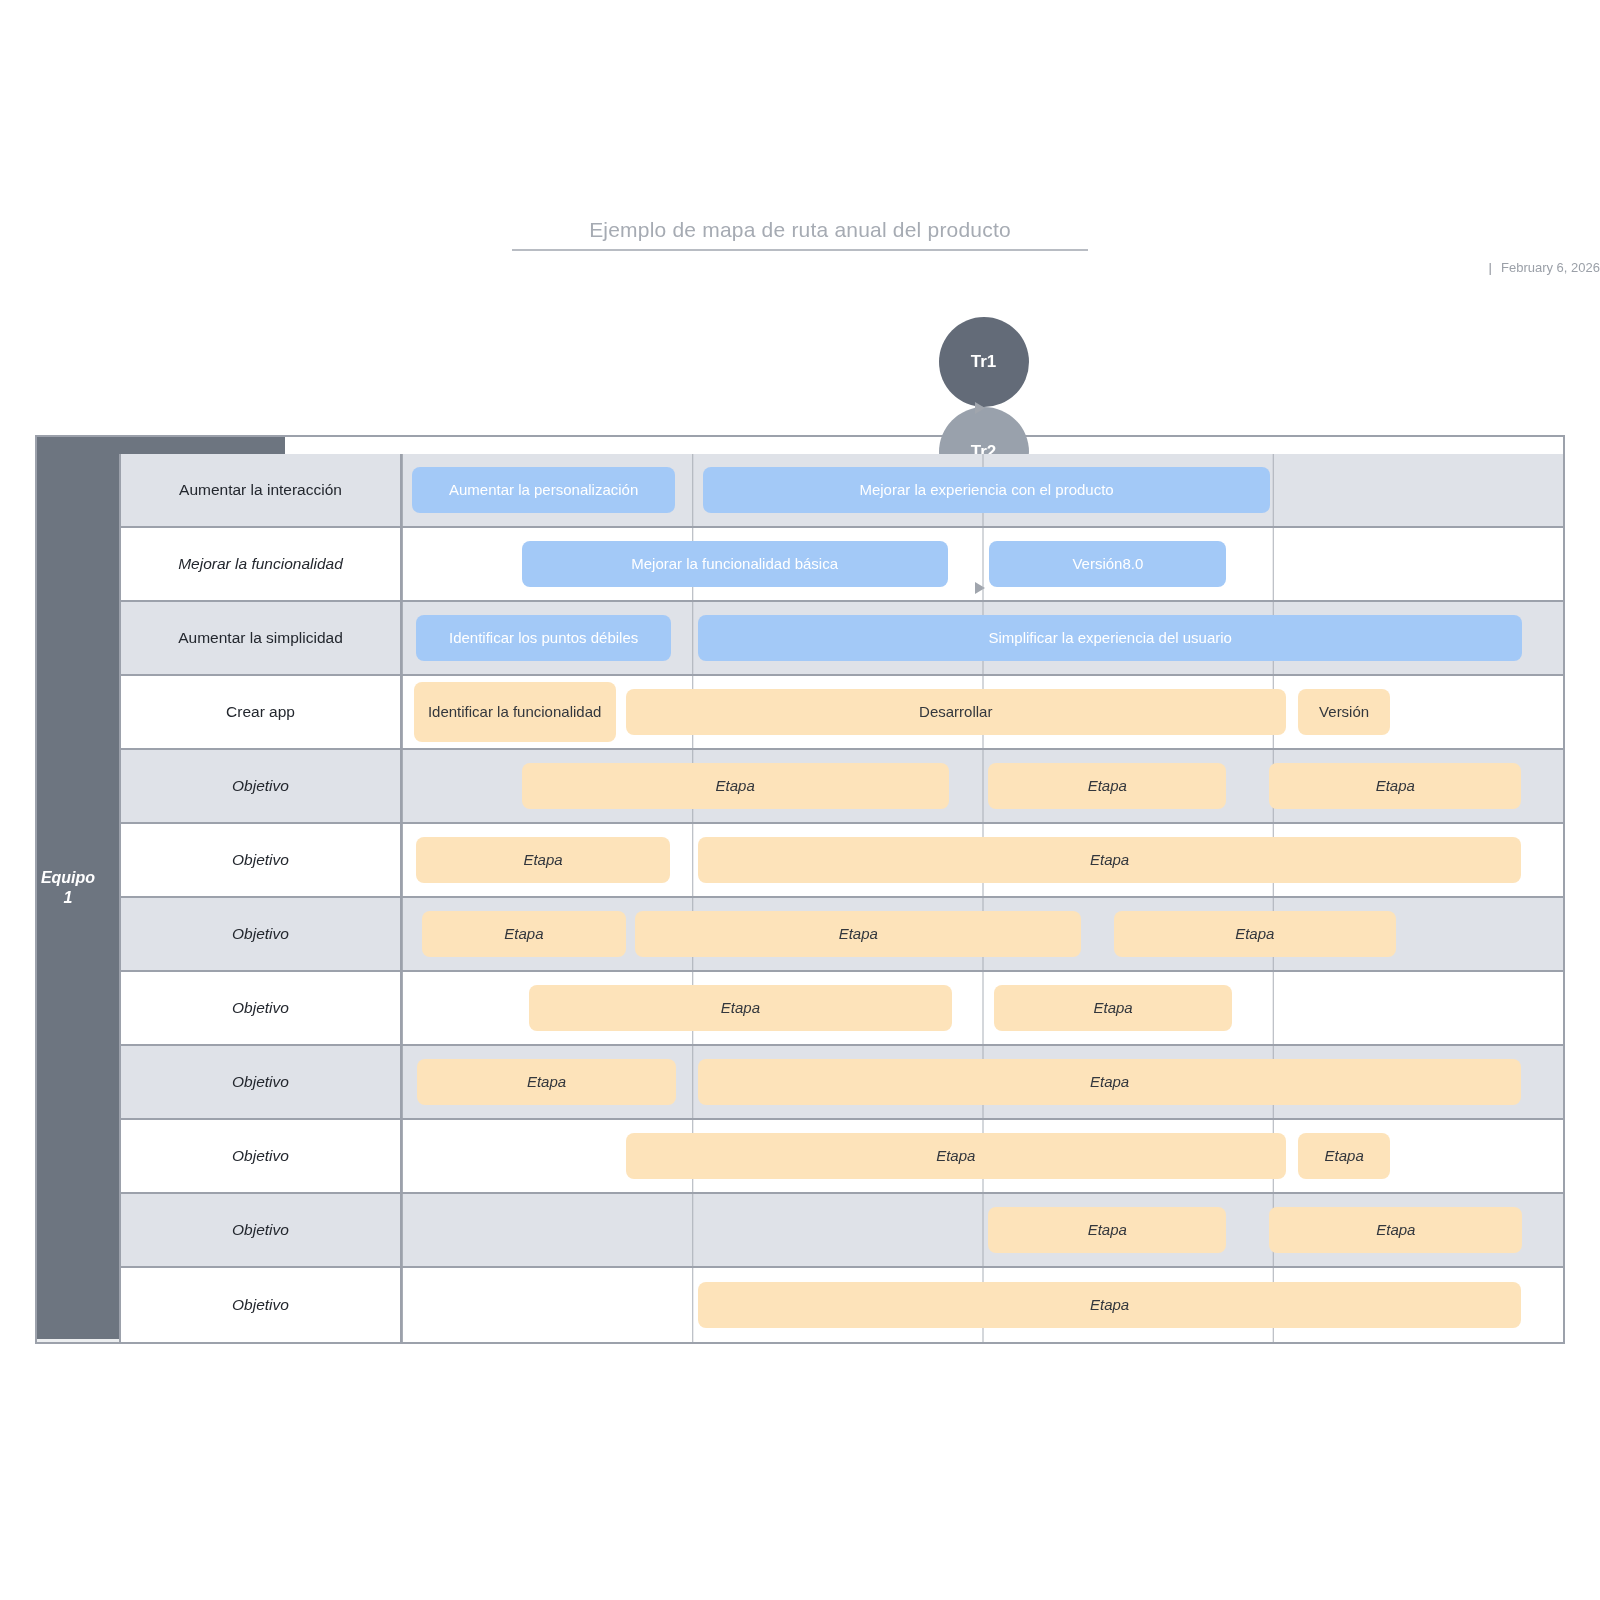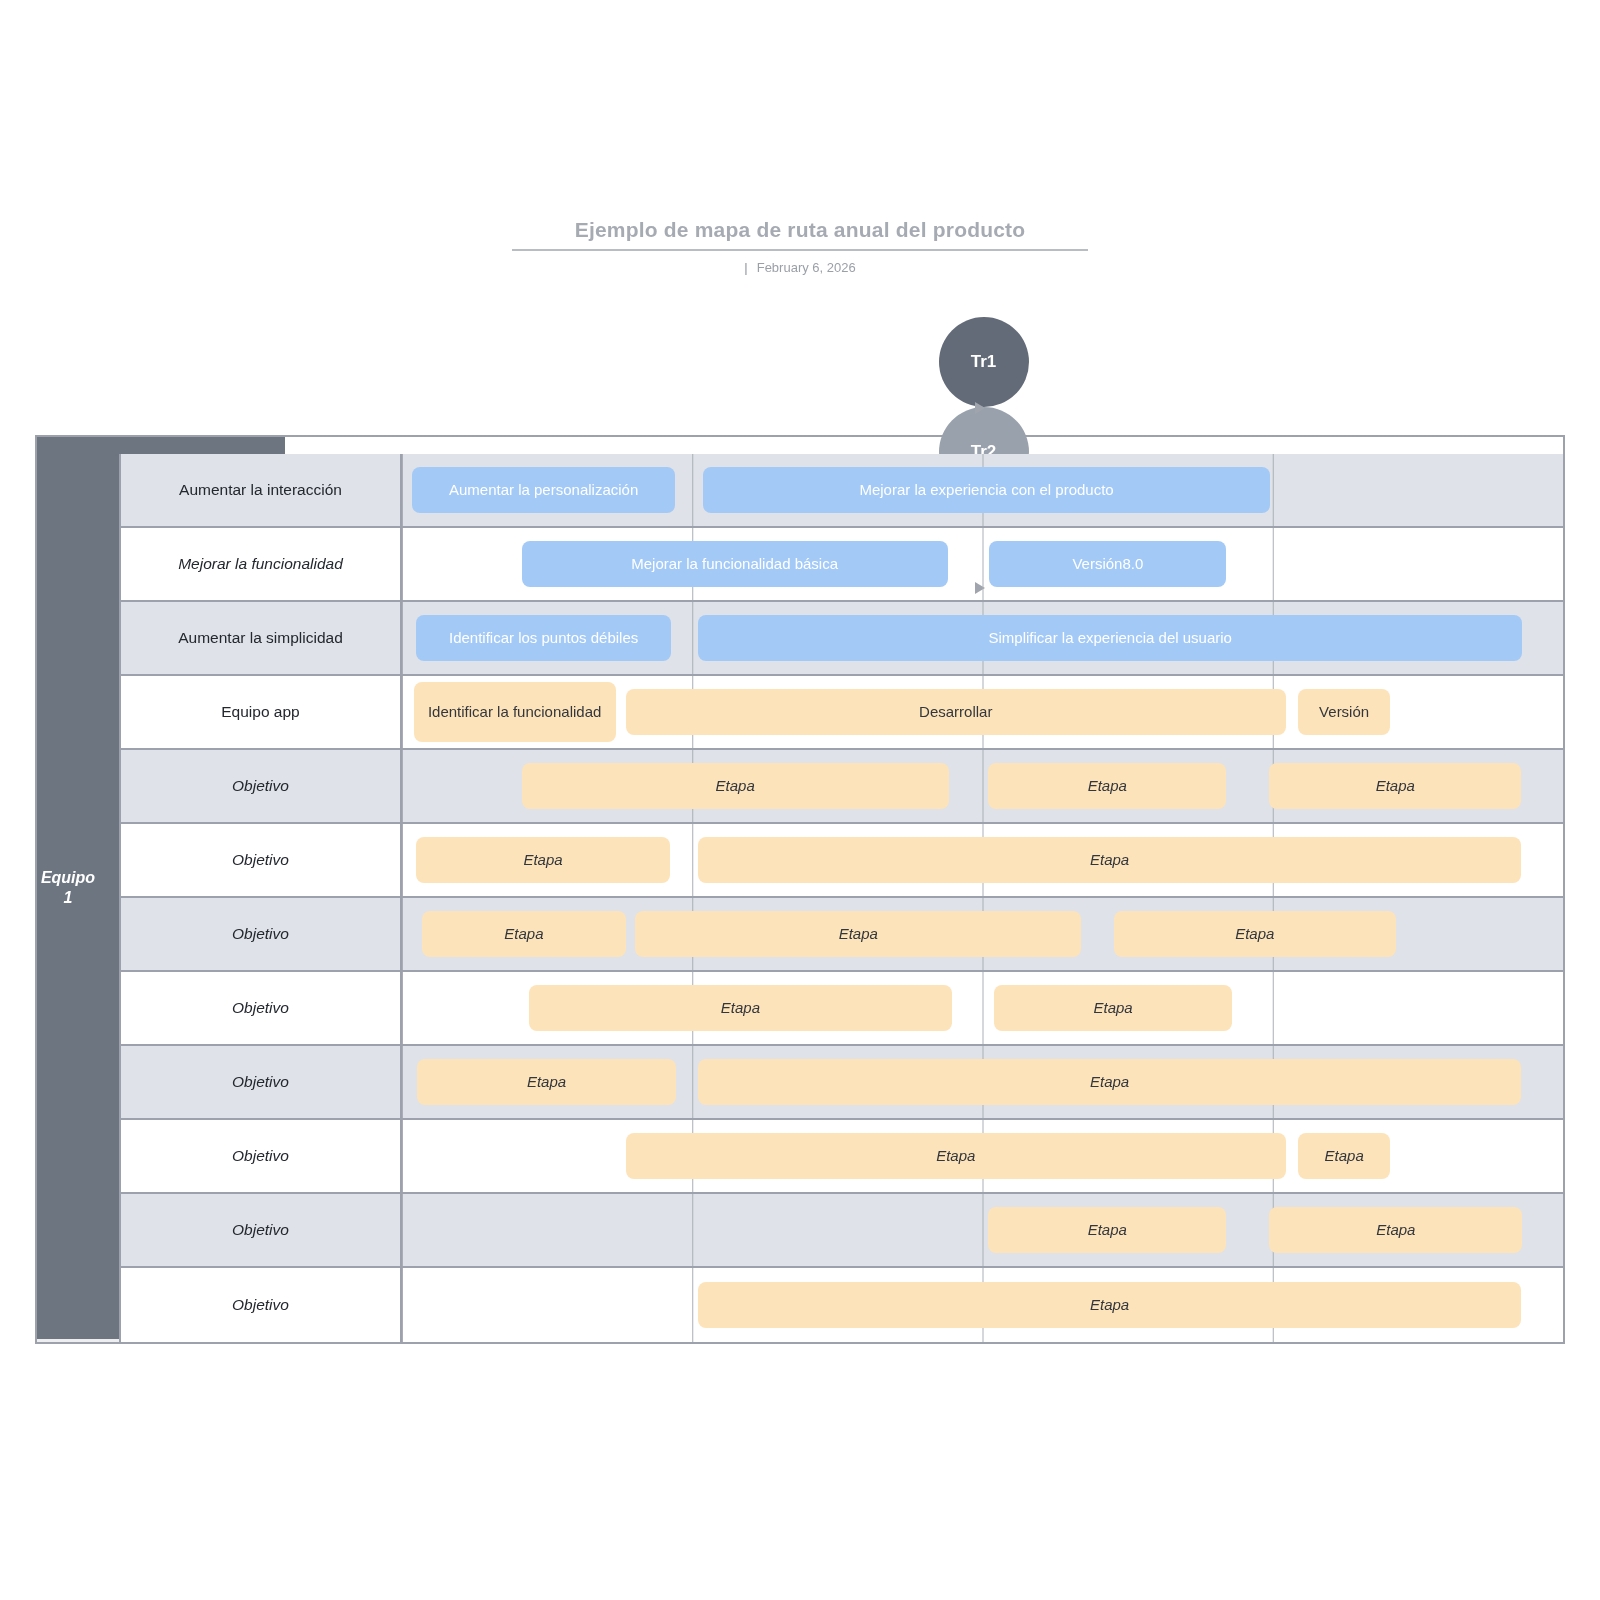--- a/index.html
+++ b/index.html
@@ -6,26 +6,26 @@
   body{
     width:1600px;height:1600px;background:#ffffff;
     font-family:"Liberation Sans", sans-serif;
     color:#23272e;overflow:hidden;
   }
   .page{position:relative;width:1600px;height:1600px;}
 
   
   .header{padding-top:218px;text-align:center;}
   .title{
-    font-size:21px;font-weight:bold;color:#a6abb3;letter-spacing:.2px;
+    font-size:21px;font-weight:normal;color:#a6abb3;letter-spacing:.2px;
   }
   .title-rule{
     width:576px;height:2px;background:#b8bcc3;margin:7px auto 9px auto;
   }
-  .date-line{font-size:13px;color:#9ba0a8;}
+  .date-line{font-size:13px;color:#9ba0a8;text-align:right;}
   .date-line .pipe{color:#8d929b;margin-right:9px;}
 
   
   .timeline{
     margin:42px 0 26px 504px;width:959px;height:92px;
     display:flex;align-items:center;flex-direction:column;
   }
   .tl-node{
     width:90px;height:90px;border-radius:50%;flex:0 0 90px;
     display:flex;align-items:center;justify-content:center;
@@ -138,21 +138,21 @@
           </div>
         </div>
         <div class="t-row alt">
           <div class="label-cell">Aumentar la simplicidad</div>
           <div class="data-cell">
             <div class="bar blue" style="left: 1.2%; width: 22%; background: rgb(163, 201, 247);">Identificar los puntos débiles</div>
             <div class="bar blue" style="left: 25.5%; width: 71%; background: rgb(163, 201, 247);">Simplificar la experiencia del usuario</div>
           </div>
         </div>
         <div class="t-row">
-          <div class="label-cell">Equipo app</div>
+          <div class="label-cell">Crear app</div>
           <div class="data-cell">
             <div class="bar orange tall" style="left: 1%; width: 17.4%; background: rgb(253, 227, 186);">Identificar la funcionalidad</div>
             <div class="bar orange" style="left: 19.3%; width: 56.8%; background: rgb(253, 227, 186);">Desarrollar</div>
             <div class="bar orange" style="left: 77.2%; width: 7.9%; background: rgb(253, 227, 186);">Versión</div>
           </div>
         </div>
         <div class="t-row alt">
           <div class="label-cell italic">Objetivo</div>
           <div class="data-cell">
             <div class="bar orange it" style="left: 10.3%; width: 36.8%; background: rgb(253, 227, 186);">Etapa</div>

